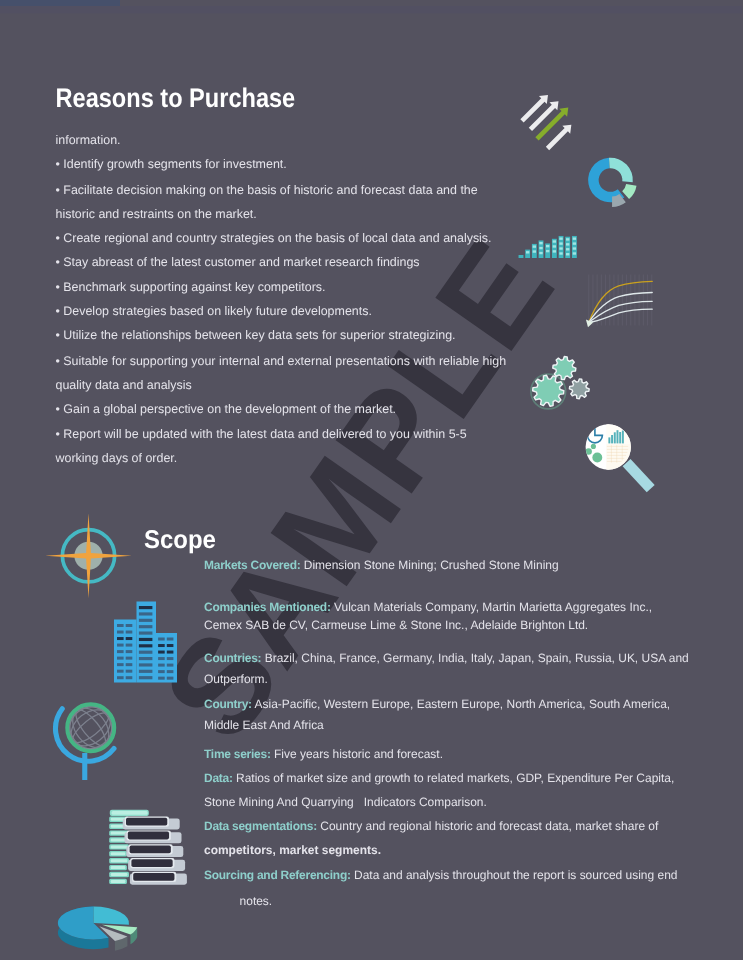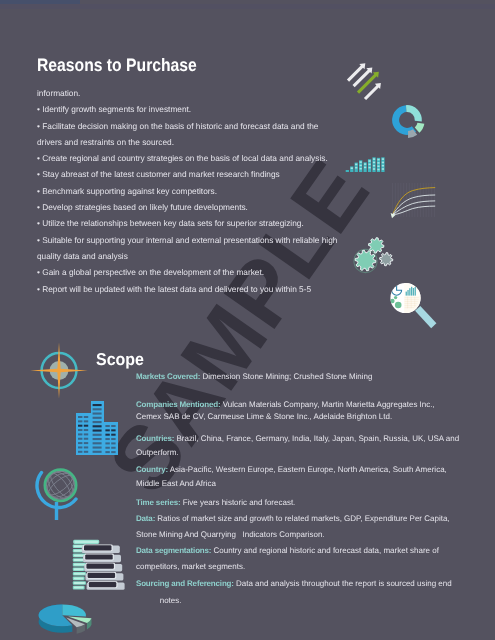--- a/index.html
+++ b/index.html
@@ -37,46 +37,47 @@
   <div class="topband2"></div>
 
   <div class="wm" id="wm" style="left:94px;top:456px;transform:rotate(-55deg);">SAMPLE</div>
 
   <h1 class="title">Reasons to Purchase</h1>
 
   <div class="bullets" id="bullets">
       <div>information.</div>
       <div>• Identify growth segments for investment.</div>
       <div>• Facilitate decision making on the basis of historic and forecast data and the</div>
-      <div>drivers and restraints on the sourced.</div>
+      <div>historic and restraints on the market.</div>
       <div>• Create regional and country strategies on the basis of local data and analysis.</div>
       <div>• Stay abreast of the latest customer and market research findings</div>
       <div>• Benchmark supporting against key competitors.</div>
       <div>• Develop strategies based on likely future developments.</div>
       <div>• Utilize the relationships between key data sets for superior strategizing.</div>
       <div>• Suitable for supporting your internal and external presentations with reliable high</div>
       <div>quality data and analysis</div>
       <div>• Gain a global perspective on the development of the market.</div>
       <div>• Report will be updated with the latest data and delivered to you within 5-5</div>
+      <div>working days of order.</div>
     </div>
 
   <h2 class="scope-title">Scope</h2>
   <div class="scope" id="scope">
       <div class="ln" style="top: 372.3px;"><span class="lbl">Markets Covered:</span><span> Dimension Stone Mining; Crushed Stone Mining</span></div>
       <div class="ln" style="top: 399.8px;"><span class="lbl">Companies Mentioned:</span><span> Vulcan Materials Company, Martin Marietta Aggregates Inc.,</span></div>
       <div class="ln" style="top: 412px;"><span>Cemex SAB de CV, Carmeuse Lime &amp; Stone Inc., Adelaide Brighton Ltd.</span></div>
       <div class="ln" style="top: 434px;"><span class="lbl">Countries:</span><span> Brazil, China, France, Germany, India, Italy, Japan, Spain, Russia, UK, USA and</span></div>
       <div class="ln" style="top: 447.5px;"><span>Outperform.</span></div>
       <div class="ln" style="top: 465.4px;"><span class="lbl">Country:</span><span> Asia-Pacific, Western Europe, Eastern Europe, North America, South America,</span></div>
       <div class="ln" style="top: 479px;"><span>Middle East And Africa</span></div>
       <div class="ln" style="top: 497.8px;"><span class="lbl">Time series:</span><span> Five years historic and forecast.</span></div>
       <div class="ln" style="top: 514px;"><span class="lbl">Data:</span><span> Ratios of market size and growth to related markets, GDP, Expenditure Per Capita,</span></div>
       <div class="ln" style="top: 530px;"><span>Stone Mining And Quarrying&nbsp;&nbsp; Indicators Comparison.</span></div>
       <div class="ln" style="top: 546px;"><span class="lbl">Data segmentations:</span><span> Country and regional historic and forecast data, market share of</span></div>
-      <div class="ln" style="top: 562px;"><span>competitors, market segments.</span></div>
+      <div class="ln" style="top: 562px; font-weight: bold;"><span>competitors, market segments.</span></div>
       <div class="ln" style="top: 579.2px;"><span class="lbl">Sourcing and Referencing:</span><span> Data and analysis throughout the report is sourced using end</span></div>
       <div class="ln" style="top: 596.1px; padding-left: 24px;"><span>notes.</span></div>
     </div>
 
   <svg class="icon" style="left:345px;top:60px;" width="48" height="42" viewBox="0 0 48 42">
     <g>
       <path d="M1.90 19.50 L15.83 5.57 L14.31 4.05 L20.32 3.28 L19.55 9.29 L18.03 7.77 L4.10 21.70 Z" fill="#ececee"></path>
       <path d="M7.50 25.10 L22.85 9.76 L21.33 8.24 L27.34 7.46 L26.56 13.47 L25.04 11.95 L9.70 27.30 Z" fill="#ececee"></path>
       <path d="M11.90 31.50 L29.37 14.04 L27.85 12.52 L33.86 11.74 L33.08 17.75 L31.56 16.23 L14.10 33.70 Z" fill="#86ad2b"></path>
       <path d="M18.90 37.90 L31.42 25.39 L29.90 23.87 L35.91 23.09 L35.13 29.10 L33.61 27.58 L21.10 40.10 Z" fill="#ececee"></path>

